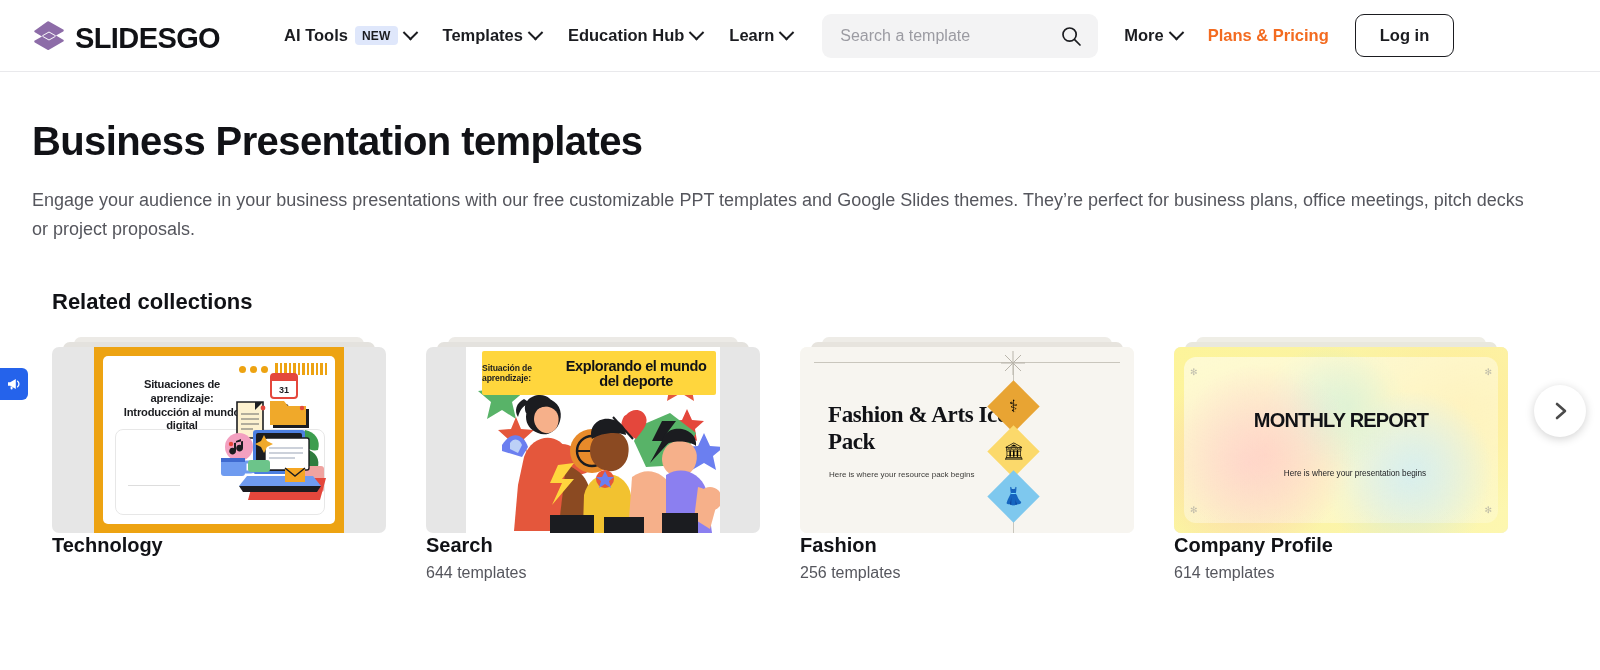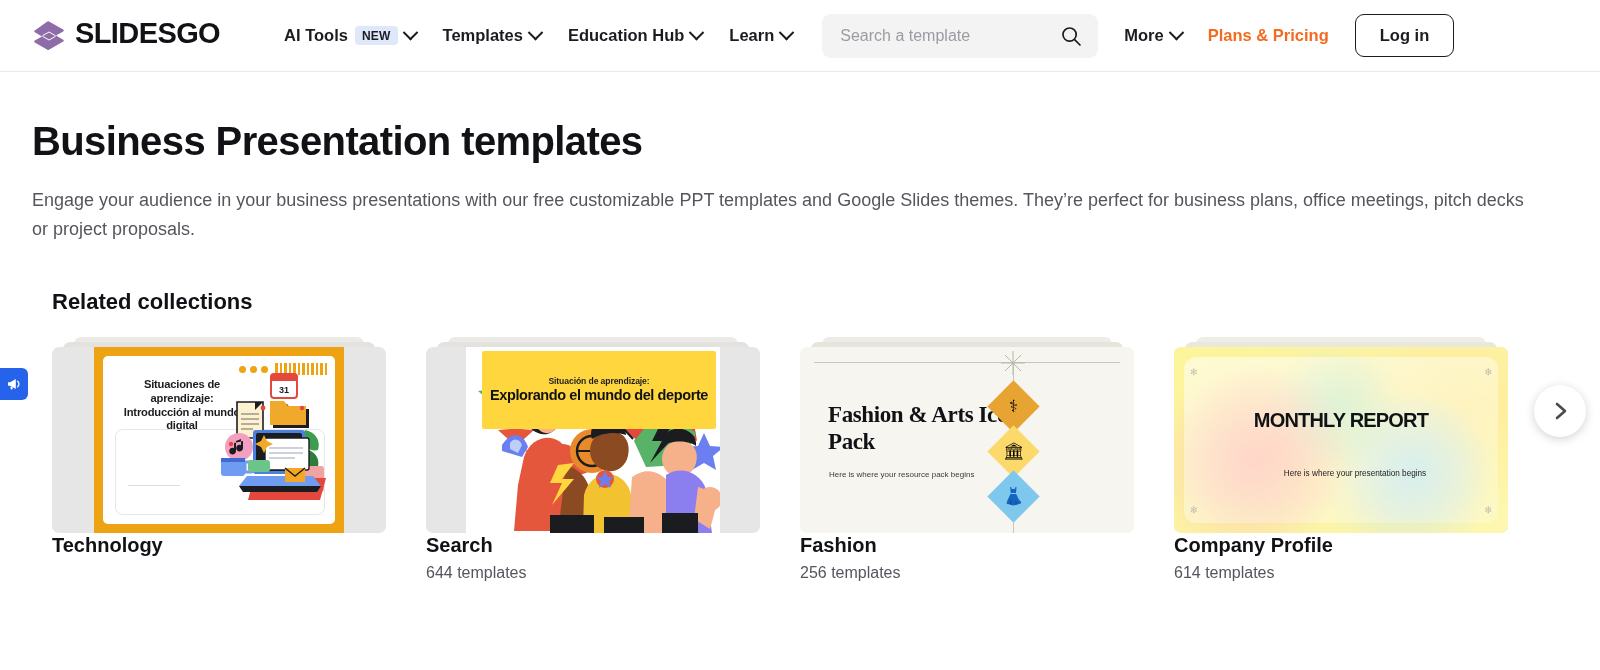--- a/index.html
+++ b/index.html
@@ -20,21 +20,21 @@
     width: 100%;
     display: flex;
     align-items: center;
     background: #ffffff;
     border-bottom: 1px solid #e9e9ec;
     padding: 0 24px 0 32px;
   }
 
   .brand {
     display: flex;
-    align-items: flex-start;
+    align-items: flex-end;
     gap: 9px;
     cursor: pointer;
     flex: 0 0 auto;
   }
   .brand-mark { width: 34px; height: 34px; display: block; }
   .brand-text {
     font-size: 29px;
     font-weight: 700;
     letter-spacing: -0.6px;
     color: #111216;
@@ -263,23 +263,23 @@
     height: 86px; border: 1px solid #e7e7e7; border-radius: 8px;
   }
   .tech-panel:after {
     content: ""; position: absolute; left: 12px; top: 55px; width: 52px; height: 1px; background: #ddd;
   }
   .tech-art { position: absolute; right: 4px; top: 16px; width: 122px; height: 150px; }
 
   
   .sport-slide { position: absolute; left: 40px; top: 0; width: 254px; height: 100%; background: #fff; overflow: hidden; }
   .sport-banner {
-    position: absolute; left: 16px; right: 4px; top: 4px; height: 78px;
+    position: absolute; left: 16px; right: 4px; top: 4px; height: 44px;
     background: #ffd63d; border-radius: 2px;
-    display: flex; flex-direction: column; align-items: center; justify-content: center;
+    display: flex; align-items: center; justify-content: center;
     z-index: 3;
   }
   .sport-kicker { font-size: 8.6px; font-weight: 700; color: #1b1c20; letter-spacing: -0.1px; }
   .sport-title { font-size: 14.5px; font-weight: 800; color: #111216; line-height: 1.08; text-align: center; letter-spacing: -0.4px; margin-top: 2px; }
 
   
   .fashion-slide { position: absolute; inset: 0; background: #f7f5f0; }
   .fashion-top-line { position: absolute; left: 14px; right: 14px; top: 15px; height: 1px; background: #c9c6bd; }
   .fashion-vline { position: absolute; left: 50%; margin-left: 46px; top: 15px; bottom: 0; width: 1px; background: #c9c6bd; }
   .fashion-title {

